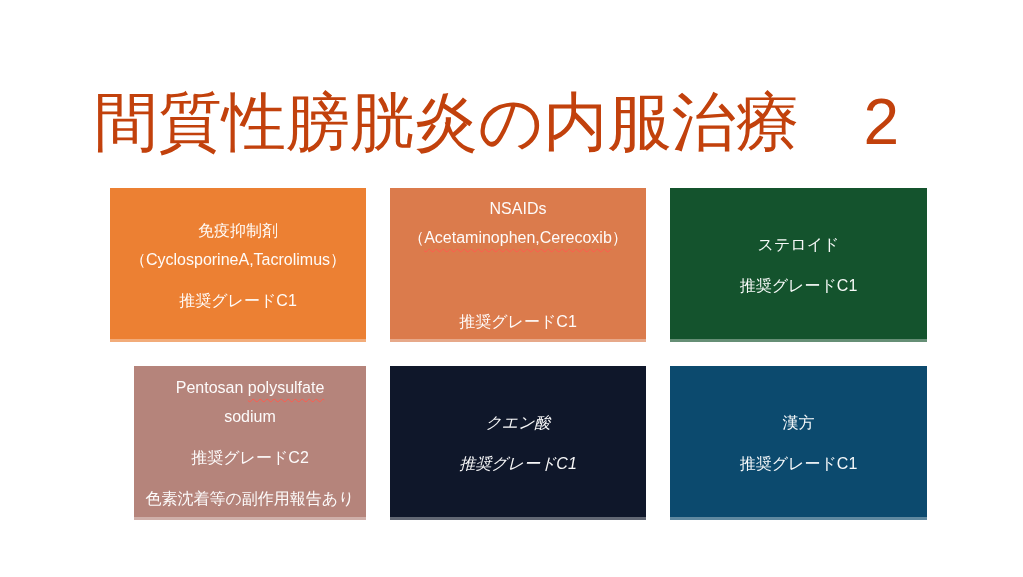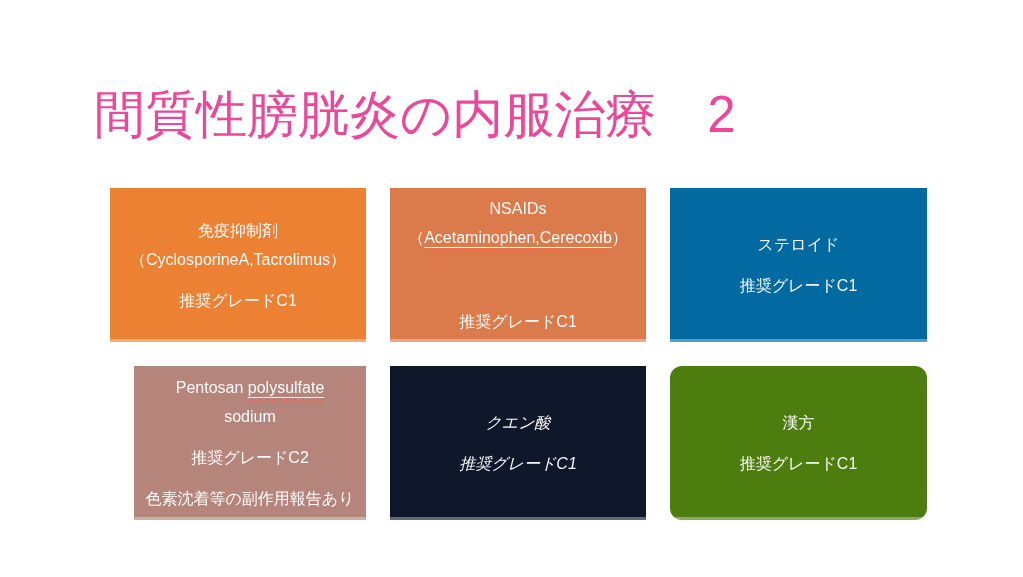--- a/index.html
+++ b/index.html
@@ -9,24 +9,24 @@
     height: 577px;
     background: #ffffff;
     overflow: hidden;
     font-family: "Liberation Sans", "DejaVu Sans", sans-serif;
   }
   .title {
     position: absolute;
     left: 94px;
     top: 86px;
     margin: 0;
-    font-size: 51px;
+    font-size: 64px;
     font-weight: 500;
     line-height: 1.15;
-    color: #ec4899;
+    color: #c2410c;
     letter-spacing: 0px;
     white-space: nowrap;
   }
   .grid {
     position: absolute;
     left: 110px;
     top: 188px;
     display: grid;
     grid-template-columns: 256px 256px 257px;
     column-gap: 28px;
@@ -51,21 +51,20 @@
     content: "";
     position: absolute;
     left: 0; right: 0; bottom: 0;
     height: 3px;
     background: rgba(255,255,255,0.35);
     pointer-events: none;
   }
   .card p { margin: 6px 0; }
   
   .u {
-    text-decoration: underline;
     text-decoration-thickness: 1px;
     text-underline-offset: 4px;
   }
   
   .sq {
     text-decoration: underline wavy #ff5a4d;
     text-decoration-thickness: 1px;
     text-underline-offset: 5px;
   }
 </style>
@@ -87,38 +86,38 @@
     </div>
 
     <div class="card" style="background: rgb(219, 123, 76); justify-content: space-between;">
       <p>
         <span>NSAIDs</span><br>
         <span>（</span><span class="u"><span class="sq">Acetaminophen,Cerecoxib</span></span><span>）</span>
       </p>
       <p>推奨グレードC1</p>
     </div>
 
-    <div class="card" style="background: #0369a1;">
+    <div class="card" style="background: #14532d;">
       <p>ステロイド</p>
       <p>推奨グレードC1</p>
     </div>
 
     <div class="card" style="background: rgb(181, 132, 123); margin-left: 24px;">
       <p>
         <span>Pentosan </span> <span class="u"><span class="sq">polysulfate</span></span><br>
         <span>sodium</span>
       </p>
       <p>推奨グレードC2</p>
       <p>色素沈着等の副作用報告あり</p>
     </div>
 
     <div class="card" style="background: #0f172a; font-style: italic;">
       <p>クエン酸</p>
       <p>推奨グレードC1</p>
     </div>
 
-    <div class="card" style="background: #4d7c0f; border-radius: 12px;">
+    <div class="card" style="background: #0c4a6e;">
       <p>漢方</p>
       <p>推奨グレードC1</p>
     </div>
 
   </div>
 </div>
 
 </body></html>

